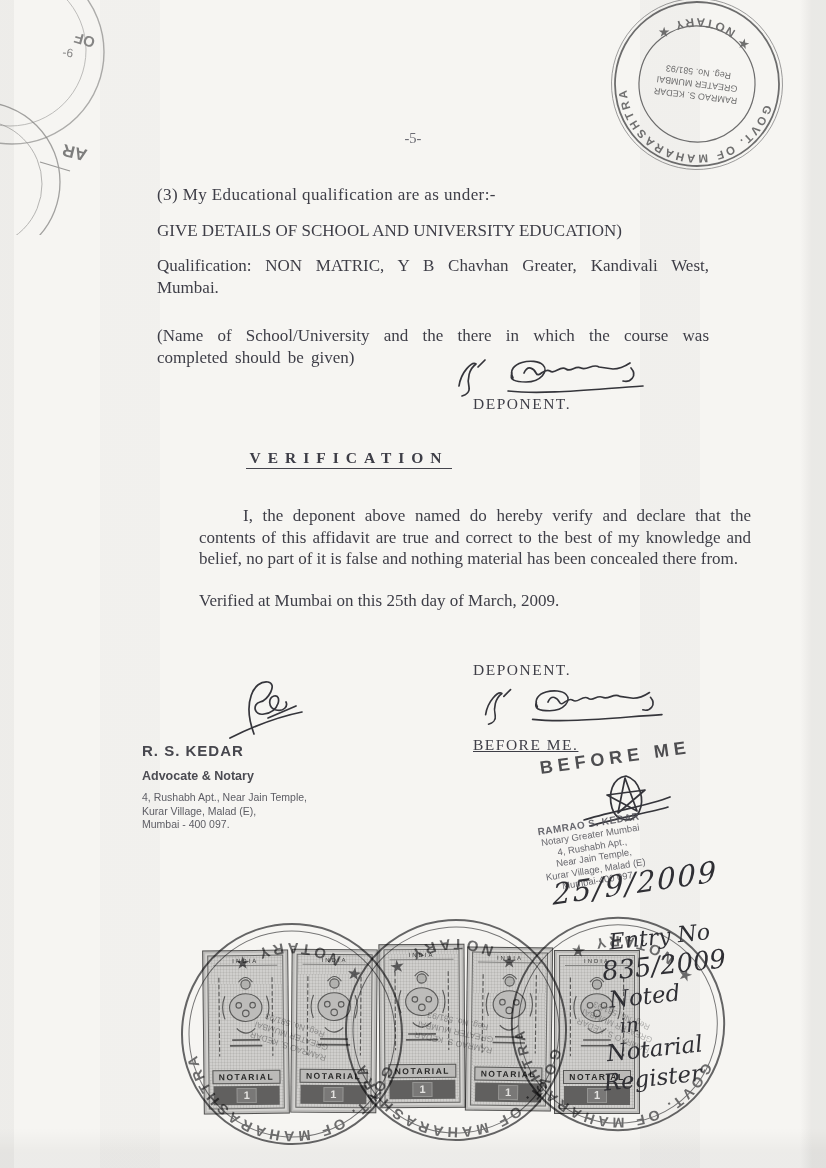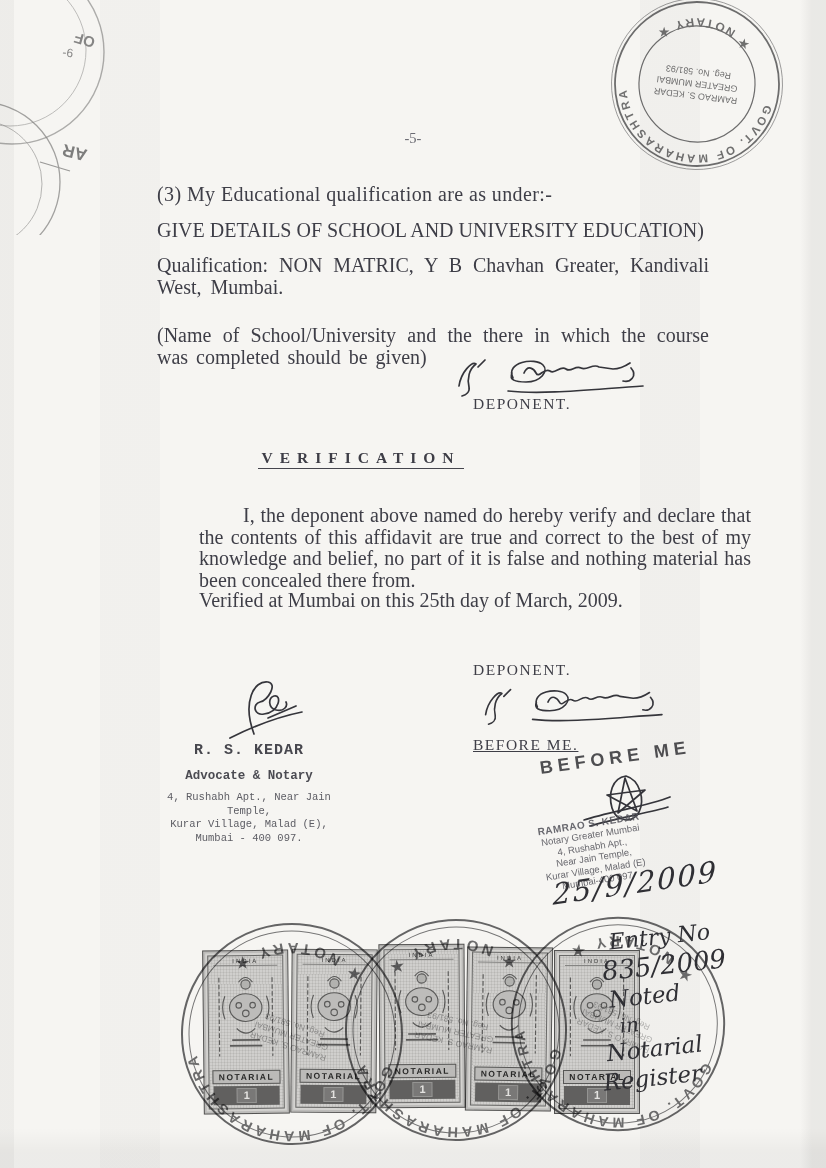--- a/index.html
+++ b/index.html
@@ -5,26 +5,26 @@
   html,body{margin:0;padding:0;background:#e7e5e2;}
   .page{
     position:relative;width:826px;height:1168px;overflow:hidden;
     background:
       linear-gradient(90deg, rgba(0,0,0,0.035) 0 14px, rgba(0,0,0,0) 14px 100px, rgba(0,0,0,0.02) 100px 160px, rgba(0,0,0,0) 160px 640px, rgba(0,0,0,0.025) 640px 700px, rgba(0,0,0,0) 700px 800px, rgba(0,0,0,0.05) 812px 826px),
       linear-gradient(0deg, rgba(0,0,0,0.04) 0 16px, rgba(0,0,0,0) 40px),
       #f6f5f2;
     font-family:"Liberation Serif", serif;color:#3e3e47;
   }
   .abs{position:absolute;}
-  .bodytext{font-size:20px;line-height:21.5px;width:552px;text-align:justify;}
+  .bodytext{font-size:17px;line-height:21.5px;width:552px;text-align:justify;}
   .caps{letter-spacing:0.4px;}
   .label{font-size:15.5px;letter-spacing:1.5px;}
   .vhead{font-size:15.5px;font-weight:bold;letter-spacing:7px;border-bottom:1.6px solid #45454d;padding:0 3px 2px 3px;}
   .sig path{fill:none;stroke:#35353b;stroke-width:1.7;stroke-linecap:round;stroke-linejoin:round;}
-  .kedarblock{width:214px;text-align:center;font-family:Liberation Mono, monospace;color:#4b4b52;}
+  .kedarblock{width:214px;font-family:Liberation Sans, sans-serif;color:#4b4b52;}
   .kedarblock .nm{font-size:15px;font-weight:bold;letter-spacing:1px;color:#47474e;}
   .kedarblock .tl{font-size:12.5px;font-weight:bold;margin-top:10px;}
   .kedarblock .ad{font-size:10.5px;line-height:13.5px;color:#5d5d64;}
   .stampword{font-family:"Liberation Sans", sans-serif;font-weight:bold;font-size:18px;letter-spacing:5px;color:rgba(55,55,58,0.88);transform:rotate(-8deg);transform-origin:left center;}
   .rstamp-block{width:212px;text-align:center;font-family:"Liberation Sans", sans-serif;color:#55555c;transform:rotate(-9deg);opacity:0.88;}
   .rstamp-block .l0{font-size:10px;font-weight:bold;letter-spacing:0.5px;}
   .rstamp-block .ln{font-size:9.5px;line-height:11.5px;}
   .hand{font-family:"DejaVu Serif", serif;font-style:italic;color:#2f2f34;}
   .hand-date{font-size:29px;transform:rotate(-8deg) skewX(-8deg);letter-spacing:2px;}
   .entry{transform:rotate(-6deg);}
@@ -94,21 +94,21 @@
   <svg class="abs sig" style="left:445px;top:352px;width:250px;height:48px;" viewBox="0 0 250 48">
     <path d="M14,34 C16,20 27,9 31,12 C24,17 22,27 24,35 C25,40 21,43 17,44"></path>
     <path d="M33,15 l7,-7"></path>
     <path d="M68,26 C60,10 90,5 98,13 C104,19 96,30 81,30 C70,30 64,28 67,21"></path>
     <path d="M79,21 c4,-9 10,-4 12,0 c3,6 8,-6 14,-2 c5,4 10,-6 16,-2 c5,4 9,-4 15,-1 c6,3 12,-5 18,-1 l14,2 c6,0 11,-2 17,-6"></path>
     <path d="M186,16 c7,8 -1,15 -8,13"></path>
     <path d="M63,39 C100,43 150,37 198,34"></path>
   </svg>
   <div class="abs label" style="left:473px;top:395px;">DEPONENT.</div>
 
-  <div class="abs" style="left:16px;top:449px;width:690px;text-align:center;">
+  <div class="abs" style="left:4px;top:449px;width:690px;text-align:center;">
     <span class="vhead">VERIFICATION</span>
   </div>
 
   <div class="abs bodytext" style="left:155px;top:505px;text-indent:44px;margin-left:44px;">I, the deponent above named do hereby verify and declare that the contents of this affidavit are true and correct to the best of my knowledge and belief, no part of it is false and nothing material has been concealed there from.</div>
   <div class="abs bodytext" style="left:155px;top:590px;text-indent:44px;">Verified at Mumbai on this 25th day of March, 2009.</div>
 
   <div class="abs label" style="left:473px;top:661px;">DEPONENT.</div>
   <svg class="abs sig" style="left:472px;top:682px;width:240px;height:46px;" viewBox="0 0 250 48">
     <path d="M14,34 C16,20 27,9 31,12 C24,17 22,27 24,35 C25,40 21,43 17,44"></path>
     <path d="M33,15 l7,-7"></path>

